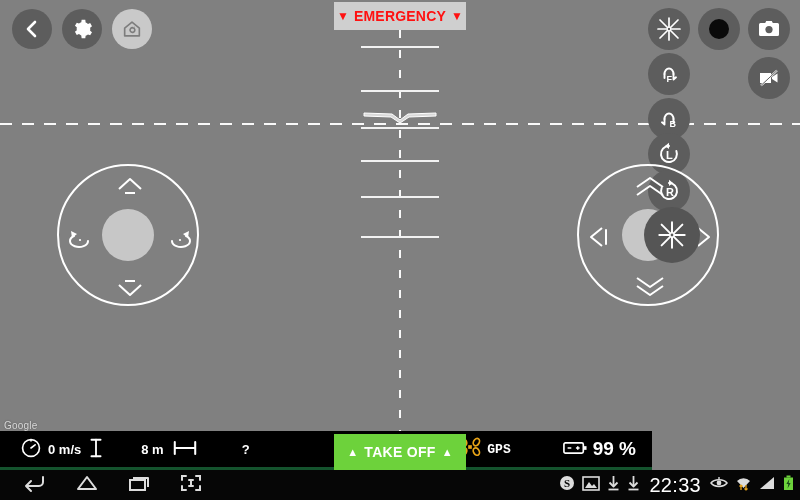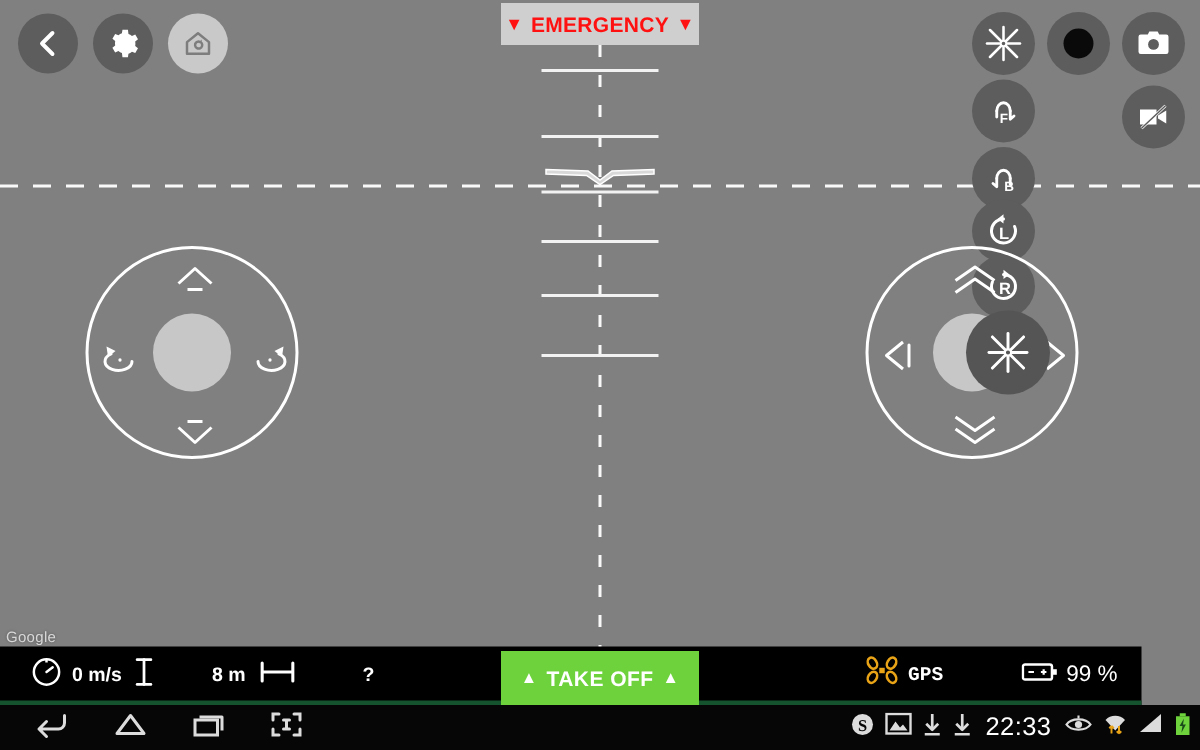--- a/index.html
+++ b/index.html
@@ -116,21 +116,21 @@
     color: #fff;
     display: flex;
     align-items: center;
     justify-content: center;
   }
 
   
   .statusbar {
     position: absolute;
     left: 0; top: 431px;
-    width: 761px; height: 36px;
+    width: 652px; height: 36px;
     background: #000;
     border-bottom: 4px solid #14532d;
     display: flex;
     align-items: center;
     color: #fff;
   }
   .statusbar .cell {
     display: flex;
     align-items: center;
     gap: 6px;
@@ -172,28 +172,28 @@
   }
   .navbar .sysicons {
     position: absolute;
     right: 6px;
     display: flex;
     align-items: center;
     gap: 7px;
     color: #fff;
   }
   .clock {
-    font-size: 17px;
+    font-size: 20px;
     color: #fff;
     font-weight: normal;
     letter-spacing: .3px;
     padding: 0 2px;
   }
   .gps-label { font-size: 13px; font-weight: bold; }
-  .batt-label { font-size: 15px; font-weight: normal; }
+  .batt-label { font-size: 19px; font-weight: bold; }
   .qmark { font-size: 13px; font-weight: bold; color: #fff; }
 </style>
 </head>
 <body>
 
 <div id="app">
 
   <div class="map-bg"></div>
   <div class="google-watermark">Google</div>
 

